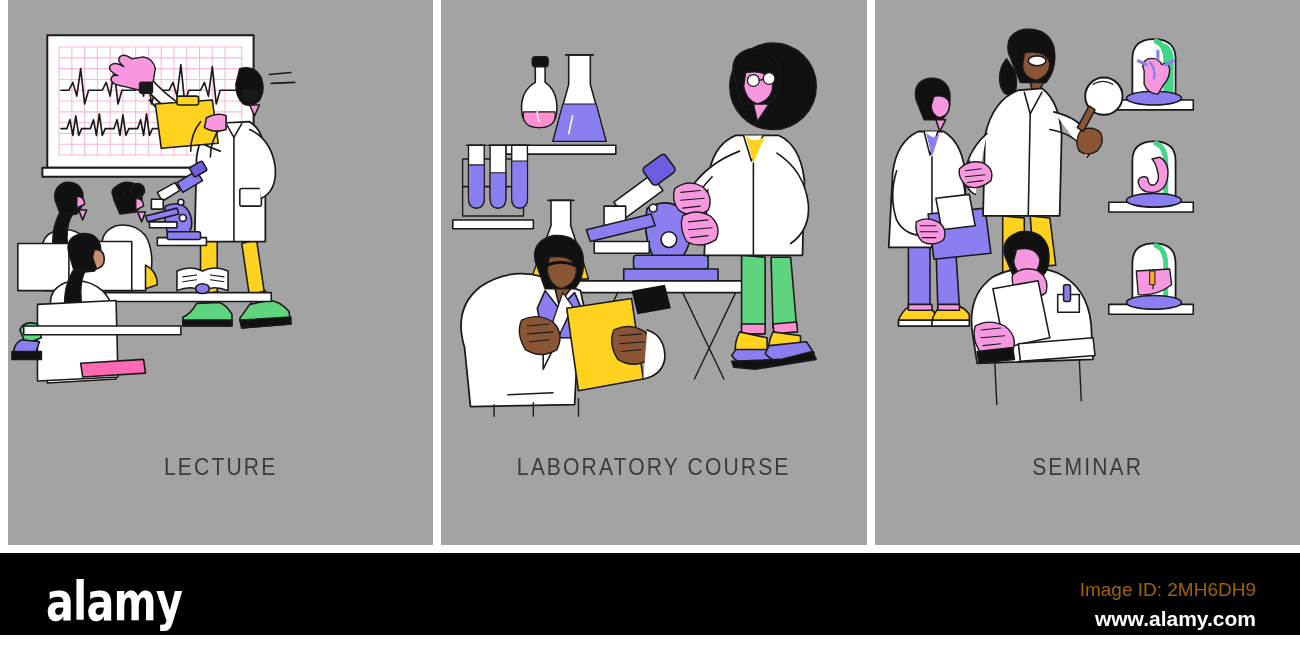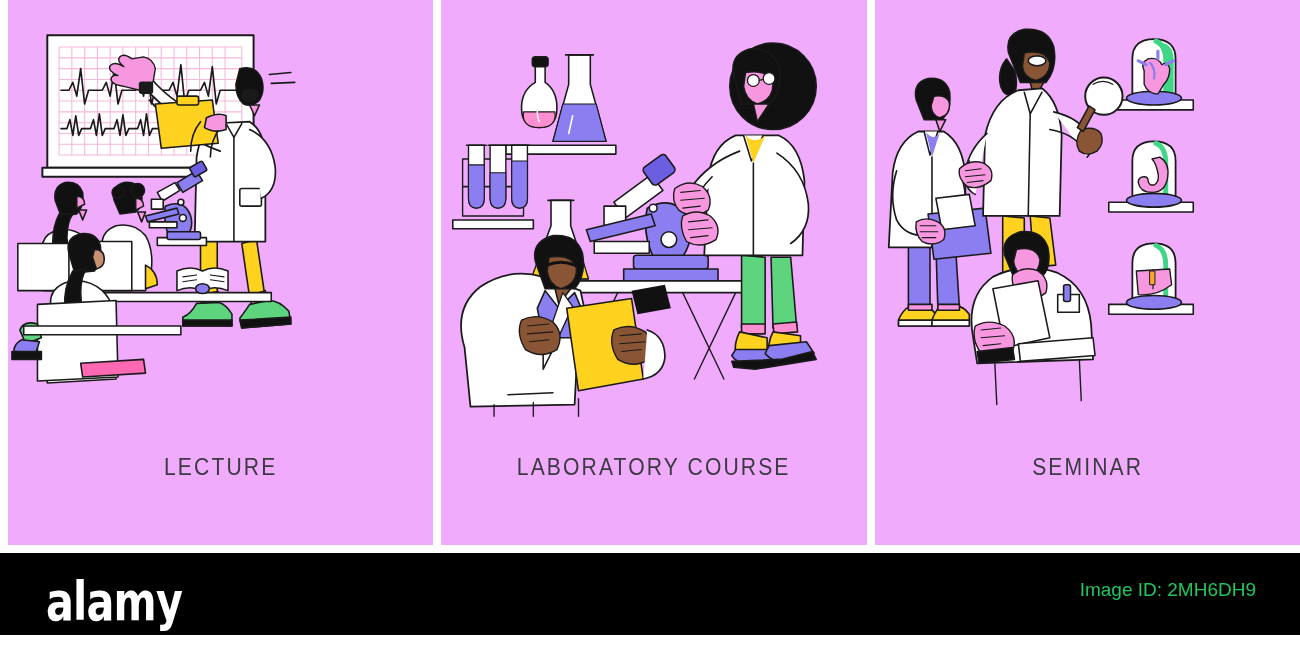--- a/index.html
+++ b/index.html
@@ -21,21 +21,21 @@
     position: absolute;
     left: 0; top: 0;
     width: 1300px; height: 545px;
     background: #ffffff;
     display: flex;
     flex-direction: row;
   }
   .panel {
     position: relative;
     width: 433.33px; height: 545px;
-    background: #f0abfc;
+    background: #a3a3a3;
     margin-left: 8px;
   }
   .panel-art {
     position: absolute;
     left: 0; top: 10px;
     width: 100%; height: 410px;
   }
   .panel-art svg { display: block; width: 100%; height: 100%; }
 
   .panel-caption {
@@ -74,21 +74,21 @@
   .footer-right {
     position: absolute;
     right: 44px; top: 24px;
     text-align: right;
     color: #ffffff;
   }
   .footer-imageid {
     font-family: "Liberation Sans", sans-serif;
     font-size: 19px;
     font-weight: 400;
-    color: #22c55e;
+    color: #a16207;
     line-height: 1.35;
     margin-left: 19px;
   }
   .footer-url {
     font-family: "Liberation Sans", sans-serif;
     font-size: 21px;
     font-weight: 700;
     color: #ffffff;
     line-height: 1.35;
     margin-top: 2px;
@@ -489,16 +489,17 @@
       </div>
       <div class="panel-caption">SEMINAR</div>
     </div>
 
   </div>
 
   <div class="footer-bar">
     <div class="alamy-logo">alamy</div>
     <div class="footer-right">
       <div class="footer-imageid">Image ID: 2MH6DH9</div>
+      <div class="footer-url">www.alamy.com</div>
     </div>
   </div>
 
 </div>
 
 </body></html>

